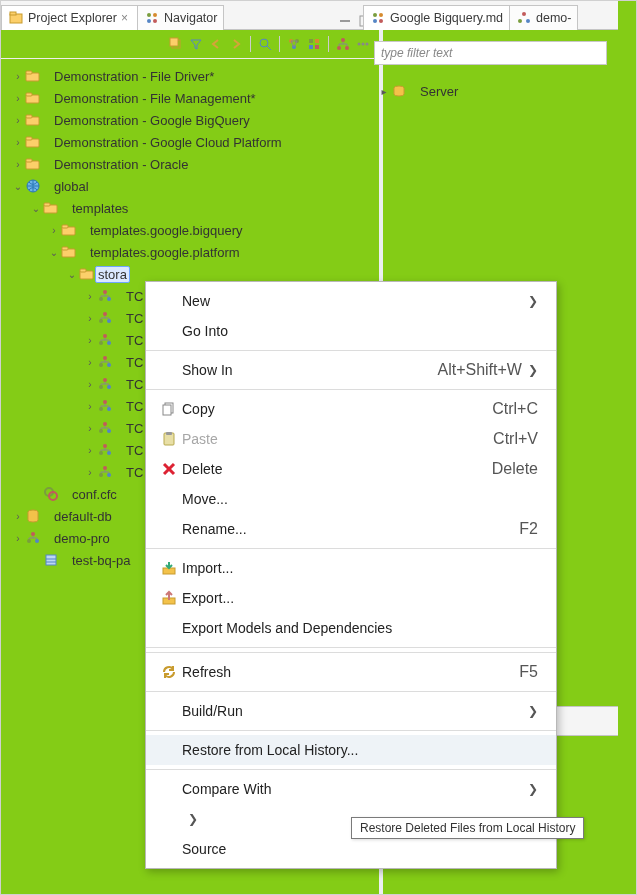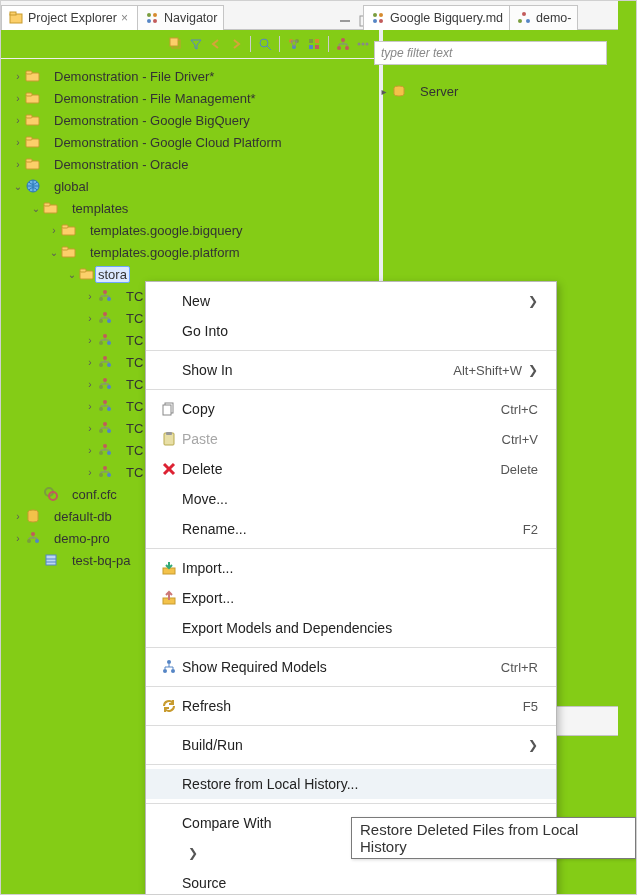--- a/index.html
+++ b/index.html
@@ -29,27 +29,27 @@
   
   .filter{border:1px solid #c8c8c8;background:#fff;height:22px;margin:11px;padding:0 6px;display:flex;align-items:center;color:#888;font-style:italic;font-size:12px;}
   .outline-tree{padding:4px;}
   
   .bottom-tabs{position:absolute;bottom:158px;left:0;right:0;height:28px;display:flex;align-items:flex-end;background:#f5f5f5;border-top:1px solid #c5c5c5;border-bottom:1px solid #c5c5c5;}
   
   .ctxmenu{position:absolute;top:280px;left:144px;width:410px;background:#fff;border:1px solid #b8b8b8;box-shadow:2px 3px 8px rgba(0,0,0,.25);padding:4px 0;font-size:14px;color:#222;}
   .mi{display:flex;align-items:center;height:30px;padding:0 18px 0 10px;}
   .mi .micon{width:26px;display:flex;justify-content:center;}
   .mi .mtxt{flex:1;}
-  .mi .acc{color:#555;font-size:13px;}
+  .mi .acc{color:#555;font-size:16px;}
   .mi .sub{color:#555;font-size:12px;padding-left:6px;}
   .mi.hover{background:#eef3f7;}
   .mi.disabled{color:#a7a7a7;}
   .msep{height:1px;background:#dcdcdc;margin:4px 0;}
   
-  .tooltip{position:absolute;top:816px;left:350px;background:#fff;border:1px solid #7a7a7a;padding:3px 8px;font-size:15px;color:#333;box-shadow:1px 1px 3px rgba(0,0,0,.15);}
+  .tooltip{position:absolute;top:816px;left:350px;background:#fff;border:1px solid #7a7a7a;padding:3px 8px;font-size:12px;color:#333;box-shadow:1px 1px 3px rgba(0,0,0,.15);}
   
   svg{display:block}
 </style>
 </head>
 <body>
 <div class="root">
 
 <div class="left">
   <div class="tabbar">
     <div class="tab active">
@@ -565,32 +565,20 @@
             <path d="M8 10V2M5 5l3-3 3 3" stroke="#c77" fill="none" stroke-width="2"></path>
           </svg>
         </span>
         <span class="mtxt">Export...</span>
       </div>
       <div class="mi">
         <span class="micon"></span>
         <span class="mtxt">Export Models and Dependencies</span>
       </div>
       <div class="msep"></div>
-      <div class="mi">
-        <span class="micon">
-          <svg width="16" height="16">
-            <circle cx="8" cy="3" r="2" fill="#5585c5"></circle>
-            <circle cx="4" cy="12" r="2" fill="#5585c5"></circle>
-            <circle cx="12" cy="12" r="2" fill="#5585c5"></circle>
-            <path d="M8 5v3M8 8H4v2M8 8h4v2" stroke="#5585c5" fill="none"></path>
-          </svg>
-        </span>
-        <span class="mtxt">Show Required Models</span>
-        <span class="acc">Ctrl+R</span>
-      </div>
       <div class="msep"></div>
       <div class="mi">
         <span class="micon">
           <svg width="16" height="16">
             <path d="M3 8a5 5 0 019-3M13 8a5 5 0 01-9 3" fill="none" stroke="#c89b2e" stroke-width="2"></path>
             <path d="M12 2v4h-4M4 14v-4h4" fill="none" stroke="#c89b2e" stroke-width="2"></path>
           </svg>
         </span>
         <span class="mtxt">Refresh</span>
         <span class="acc">F5</span>

